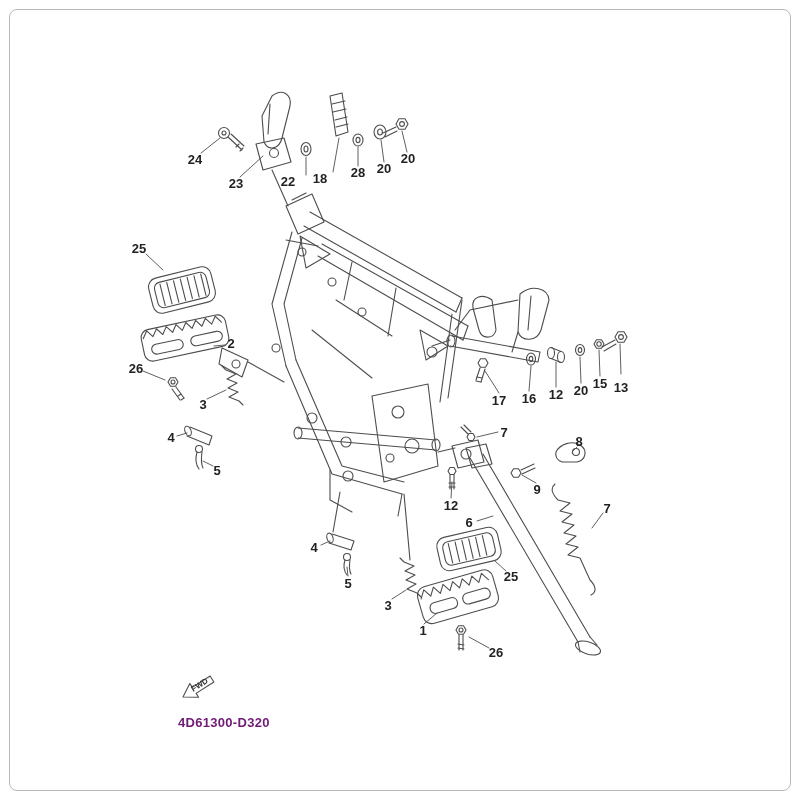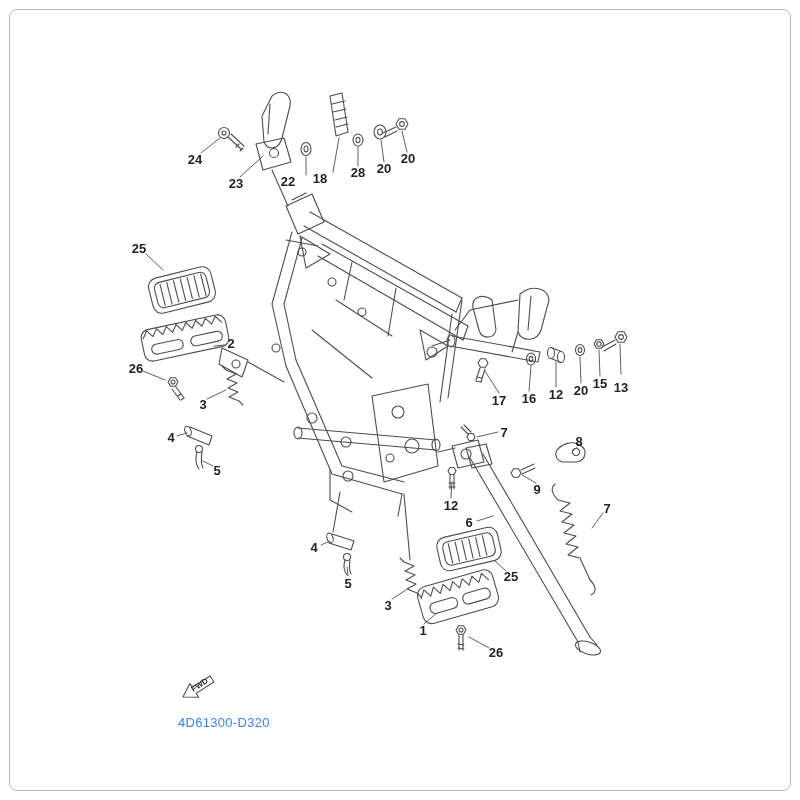--- a/index.html
+++ b/index.html
@@ -2,22 +2,22 @@
 <html><head>
 <meta charset="utf-8">
 <style>
   html,body{margin:0;padding:0;background:#ffffff;}
   .page{position:relative;width:800px;height:800px;background:#ffffff;
         font-family:"Liberation Sans",sans-serif;overflow:hidden;}
   .frame-border{position:absolute;inset:9px;border:1px solid #b9b9b9;border-radius:8px;}
   svg.diagram{position:absolute;left:0;top:0;}
   .plabel{position:absolute;transform:translate(-50%,-50%);
           font-weight:bold;font-size:13px;color:#222;white-space:nowrap;}
-  .part-code{position:absolute;left:178px;top:715px;font-weight:normal;
-             font-size:13px;color:#3b82f6;letter-spacing:.3px;}
+  .part-code{position:absolute;left:178px;top:715px;font-weight:bold;
+             font-size:13px;color:#701a75;letter-spacing:.3px;}
 </style>
 </head>
 <body>
 
 <div class="page">
   <div class="frame-border"></div>
 
   <svg class="diagram" width="800" height="800" viewBox="0 0 800 800">
     <g stroke="#4d4d4d" fill="none" stroke-width="1.1" stroke-linecap="round" stroke-linejoin="round">
 

